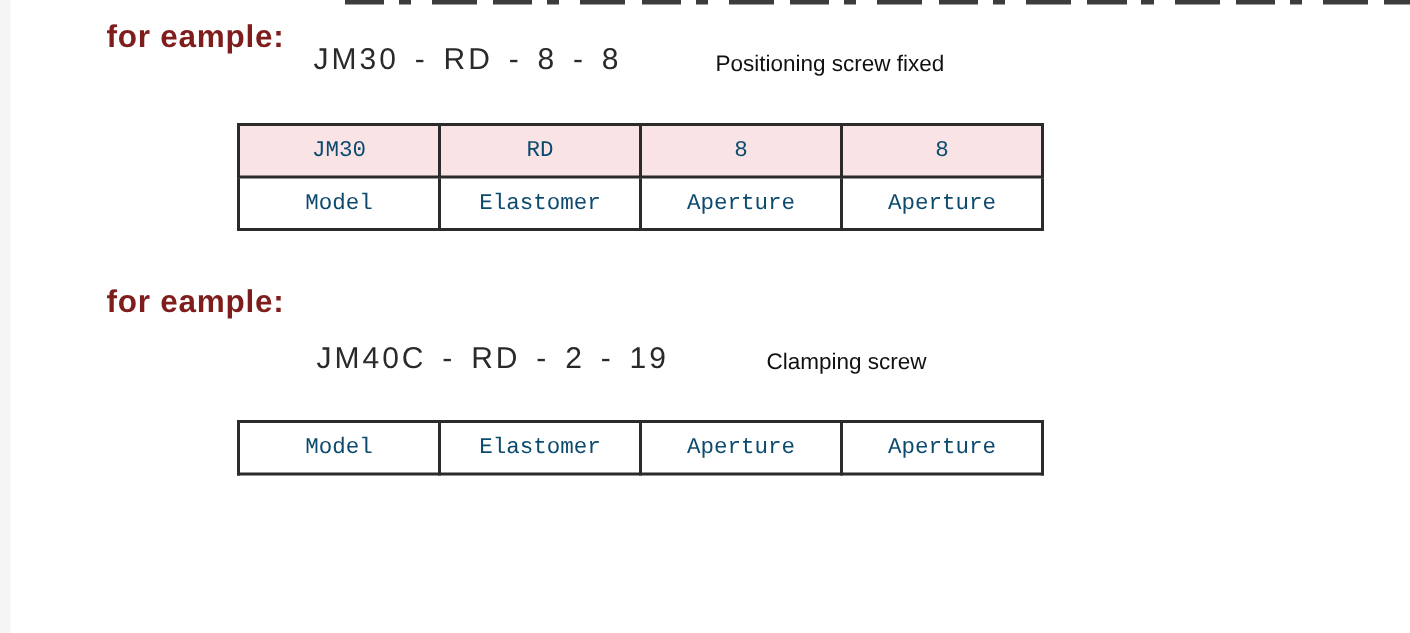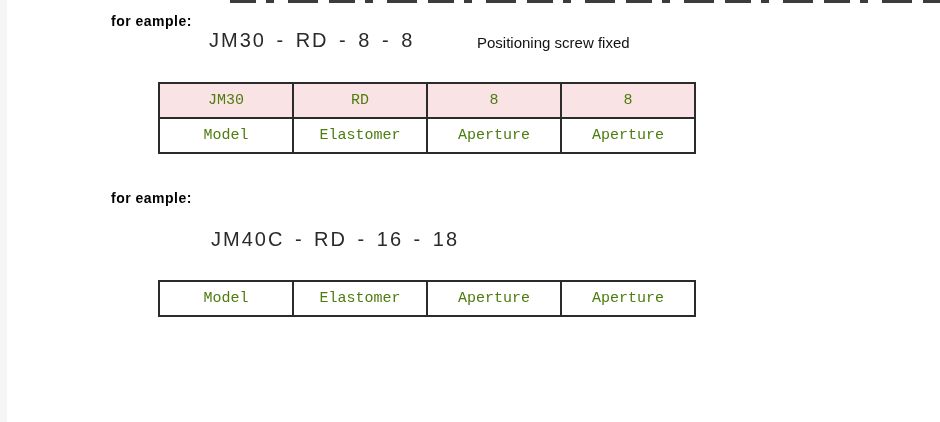--- a/index.html
+++ b/index.html
@@ -32,26 +32,25 @@
       #3c3c3c 0px, #3c3c3c 26px,
       transparent 26px, transparent 36px,
       #3c3c3c 36px, #3c3c3c 44px,
       transparent 44px, transparent 58px,
       #3c3c3c 58px, #3c3c3c 88px,
       transparent 88px, transparent 99px
     );
   }
   .example-label {
     position: absolute;
-    font-size: 14px;
+    font-size: 21px;
     font-weight: bold;
     letter-spacing: 0.5px;
-    color: #000000;
+    color: #7f1d1d;
     white-space: nowrap;
-    margin-left: 40px;
   }
   .example-label-1 { left: 71px; top: 13px; }
   .example-label-2 { left: 71px; top: 190px; }
   .code-line {
     position: absolute;
     font-size: 20px;
     letter-spacing: 2px;
     word-spacing: 3px;
     color: #2a2a2a;
     white-space: nowrap;
@@ -68,21 +67,21 @@
   .note-text-1 { left: 477px; top: 34px; }
   .note-text-2 { left: 511px; top: 233px; }
   table.spec-table {
     position: absolute;
     left: 158px;
     width: 538px;
     border-collapse: collapse;
     table-layout: fixed;
     font-family: "Liberation Mono", monospace;
     font-size: 15px;
-    color: #4d7c0f;
+    color: #0c4a6e;
   }
   .spec-table-1 { top: 82px; }
   .spec-table-2 { top: 280px; }
   table.spec-table td {
     border: 2px solid var(--border-color, #2b2b2b);
     width: 25%;
     height: 33px;
     text-align: center;
     vertical-align: middle;
     padding: 0;
@@ -120,22 +119,23 @@
       <td>Model</td>
       <td>Elastomer</td>
       <td>Aperture</td>
       <td>Aperture</td>
     </tr>
   </tbody>
     </table>
 
   <div class="example-label example-label-2">for eample:</div>
 
-  <div class="code-line code-line-2">JM40C - RD - 16 - 18</div>
+  <div class="code-line code-line-2">JM40C - RD - 2 - 19</div>
 
+  <div class="note-text note-text-2">Clamping screw</div>
 
   <table class="spec-table spec-table-2">
     <tbody>
     <tr class="caption-row">
       <td>Model</td>
       <td>Elastomer</td>
       <td>Aperture</td>
       <td>Aperture</td>
     </tr>
   </tbody>

